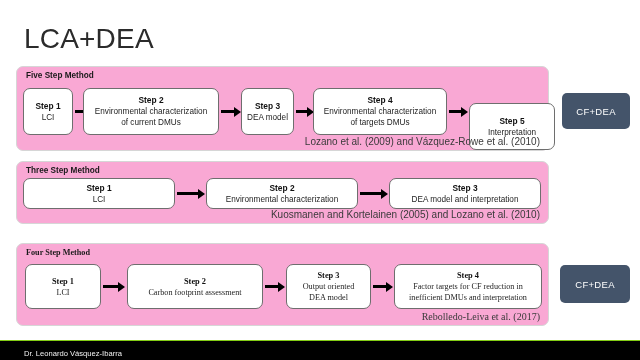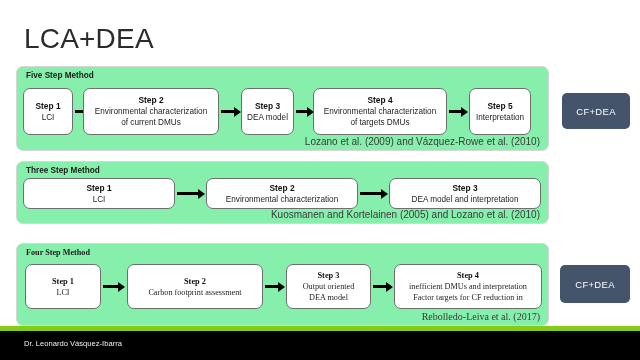--- a/index.html
+++ b/index.html
@@ -24,21 +24,21 @@
     color: #2b2b2b;
     letter-spacing: 0.2px;
     font-weight: 400;
   }
 
   
   .method-panel {
     position: absolute;
     border: 1px solid #d6d6d6;
     border-radius: 7px;
-    background: #86efac;
+    background: #f9a8d4;
     box-sizing: border-box;
   }
   .panel-title {
     position: absolute;
     left: 9px;
     top: 4px;
     font-size: 8.2px;
     font-weight: bold;
     color: #1a1a1a;
   }
@@ -110,23 +110,23 @@
     font-size: 9.5px;
     letter-spacing: 0.3px;
   }
 
   
   #footer-bar {
     position: absolute;
     left: 0;
     bottom: 0;
     width: 640px;
-    height: 34px;
+    height: 20px;
     background: #000000;
-    border-top: 5px solid #84cc16;
+    border-top: 1px solid #84cc16;
     box-sizing: border-box;
     padding-left: 32px;
   }
   #footer-text {
     position: absolute;
     left: 24px;
     top: 8px;
     font-size: 7.6px;
     color: #f2f2f2;
   }
@@ -182,21 +182,21 @@
       <span class="ln">Environmental characterization</span>
       <span class="ln">of targets DMUs</span>
     </span>
   </div>
 
   <div class="arrow" style="left:432px; top:39px; width:19px;">
     <span class="shaft"></span>
       <span class="head"></span>
   </div>
 
-  <div class="step-box" style="left:452px; top:21px; width:62px; height:47px;">
+  <div class="step-box" style="left:452px; top:36px; width:86px; height:47px;">
     <span class="step-head">Step 5</span>
     <span class="step-body">
       <span class="ln">Interpretation</span>
     </span>
   </div>
 
   <div class="panel-citation">Lozano et al. (2009) and Vázquez-Rowe et al. (2010)</div>
 </div>
 
 <div class="badge" style="left:562px; top:93px; width:68px; height:36px; background:#44546A;">
@@ -276,22 +276,22 @@
   </div>
 
   <div class="arrow" style="left:356px; top:37px; width:20px;">
     <span class="shaft"></span>
       <span class="head"></span>
   </div>
 
   <div class="step-box" style="left:377px; top:20px; width:148px; height:45px;">
     <span class="step-head">Step 4</span>
     <span class="step-body">
+      <span class="ln">Factor targets for CF reduction in</span>
       <span class="ln">inefficient DMUs and interpretation</span>
-      <span class="ln">Factor targets for CF reduction in</span>
     </span>
   </div>
 
   <div class="panel-citation">Rebolledo-Leiva et al. (2017)</div>
 </div>
 
 <div class="badge" style="left:560px; top:265px; width:70px; height:38px; background:#44546A;">
   <span>CF+DEA</span>
 </div>
 

